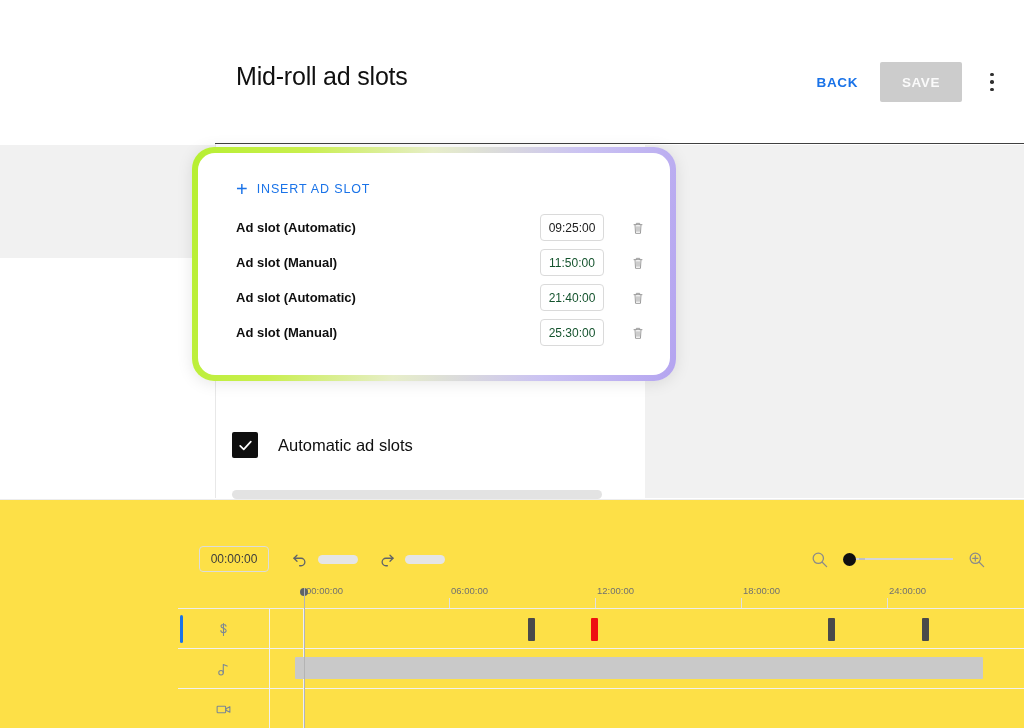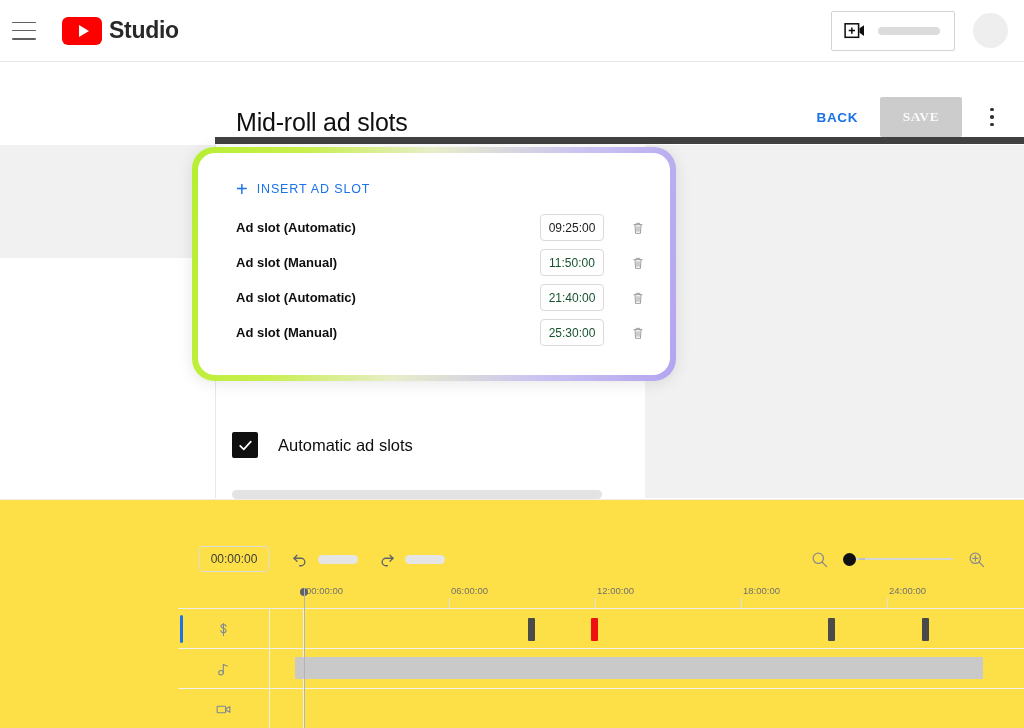--- a/index.html
+++ b/index.html
@@ -34,30 +34,30 @@
     border: 1px solid #d3d3d3; border-radius: 2px;
     height: 40px; padding: 0 14px 0 12px; cursor: pointer; background: #fff;
     min-width: 118px;
   }
   .create-ph { width: 62px; height: 8px; background: #dcdcdc; border-radius: 4px; }
   .avatar { width: 35px; height: 35px; border-radius: 50%; background: #eeeeee; margin-left: 18px; cursor: pointer; }
 
   
   .page-header {
     position: absolute; left: 215px; top: 62px; width: 809px; height: 82px;
-    background: #fff; border-bottom: 7px solid #404040;
-    display: flex; align-items: flex-end;
+    background: #fff; border-bottom: 1px solid #404040;
+    display: flex; align-items: flex-start;
   }
   .page-title { font-size: 25px; font-weight: 400; color: #0f0f0f; margin-left: 21px; letter-spacing: -0.2px;}
   .header-actions { margin-left: auto; display: flex; align-items: center; margin-right: 14px; gap: 0; }
   .back-btn { color: #1a73e8; font-size: 13.5px; font-weight: 600; letter-spacing: .6px;
     padding: 10px 14px; cursor: pointer; background: none; border: none; font-family: inherit; }
   .save-btn { background: #cccccc; color: #fafafa; font-size: 13.5px; font-weight: 600;
     letter-spacing: .6px; border: none; border-radius: 2px; width: 82px; height: 40px;
-    cursor: pointer; font-family: Liberation Serif, serif; margin-left: 8px; }
+    cursor: pointer; font-family: Liberation Sans, sans-serif; margin-left: 8px; }
   .kebab { width: 36px; height: 36px; margin-left: 12px; display: flex; flex-direction: column;
     align-items: center; justify-content: center; gap: 4px; cursor: pointer; }
   .kebab i { width: 3.5px; height: 3.5px; border-radius: 50%; background: #303030; display: block; }
 
   
   .left-rail-divider { position: absolute; left: 215px; top: 62px; width: 1px; height: 436px; background: #e8e8e8; }
 
   
   .grey-left { position: absolute; left: 0; top: 145px; width: 215px; height: 113px; background: #f1f1f1; }
   .grey-right { position: absolute; left: 645px; top: 145px; width: 379px; height: 353px; background: #f1f1f1; }
@@ -135,44 +135,20 @@
   .track-ico { width: 17px; height: 17px; color: #7b8794; }
 
   .ad-marker { position: absolute; top: 9px; width: 7px; height: 23px; border-radius: 1px; }
   .audio-clip { position: absolute; left: 117px; top: 8px; width: 688px; height: 22px; background: #c9c9c9; border-radius: 1px; cursor: pointer; }
 </style>
 </head>
 <body>
 
 <div id="root">
 
-  <div class="appbar">
-    <div class="hamburger">
-      <span></span>
-        <span></span>
-        <span></span>
-    </div>
-    <div class="brand">
-      <span class="yt-logo">
-          <span class="tri"></span>
-        </span>
-      <span class="brand-text">Studio</span>
-    </div>
-    <div class="appbar-right">
-      <div class="create-btn">
-        <svg class="" width="22" height="18" viewBox="0 0 24 20">
-          <rect x="1" y="2" width="15" height="15" fill="none" stroke="#0f0f0f" stroke-width="1.7"></rect>
-          <path d="M17 7 L22 3.5 L22 15.5 L17 12 Z" fill="#0f0f0f"></path>
-          <path d="M8.5 6 v7 M5 9.5 h7" stroke="#0f0f0f" stroke-width="1.7"></path>
-        </svg>
-        <span class="create-ph"></span>
-      </div>
-      <div class="avatar"></div>
-    </div>
-  </div>
 
   <div class="grey-left"></div>
   <div class="grey-right"></div>
   <div class="content-col"></div>
   <div class="left-rail-divider"></div>
 
   <div class="page-header">
     <div class="page-title">Mid-roll ad slots</div>
     <div class="header-actions">
       <button class="back-btn">BACK</button>

